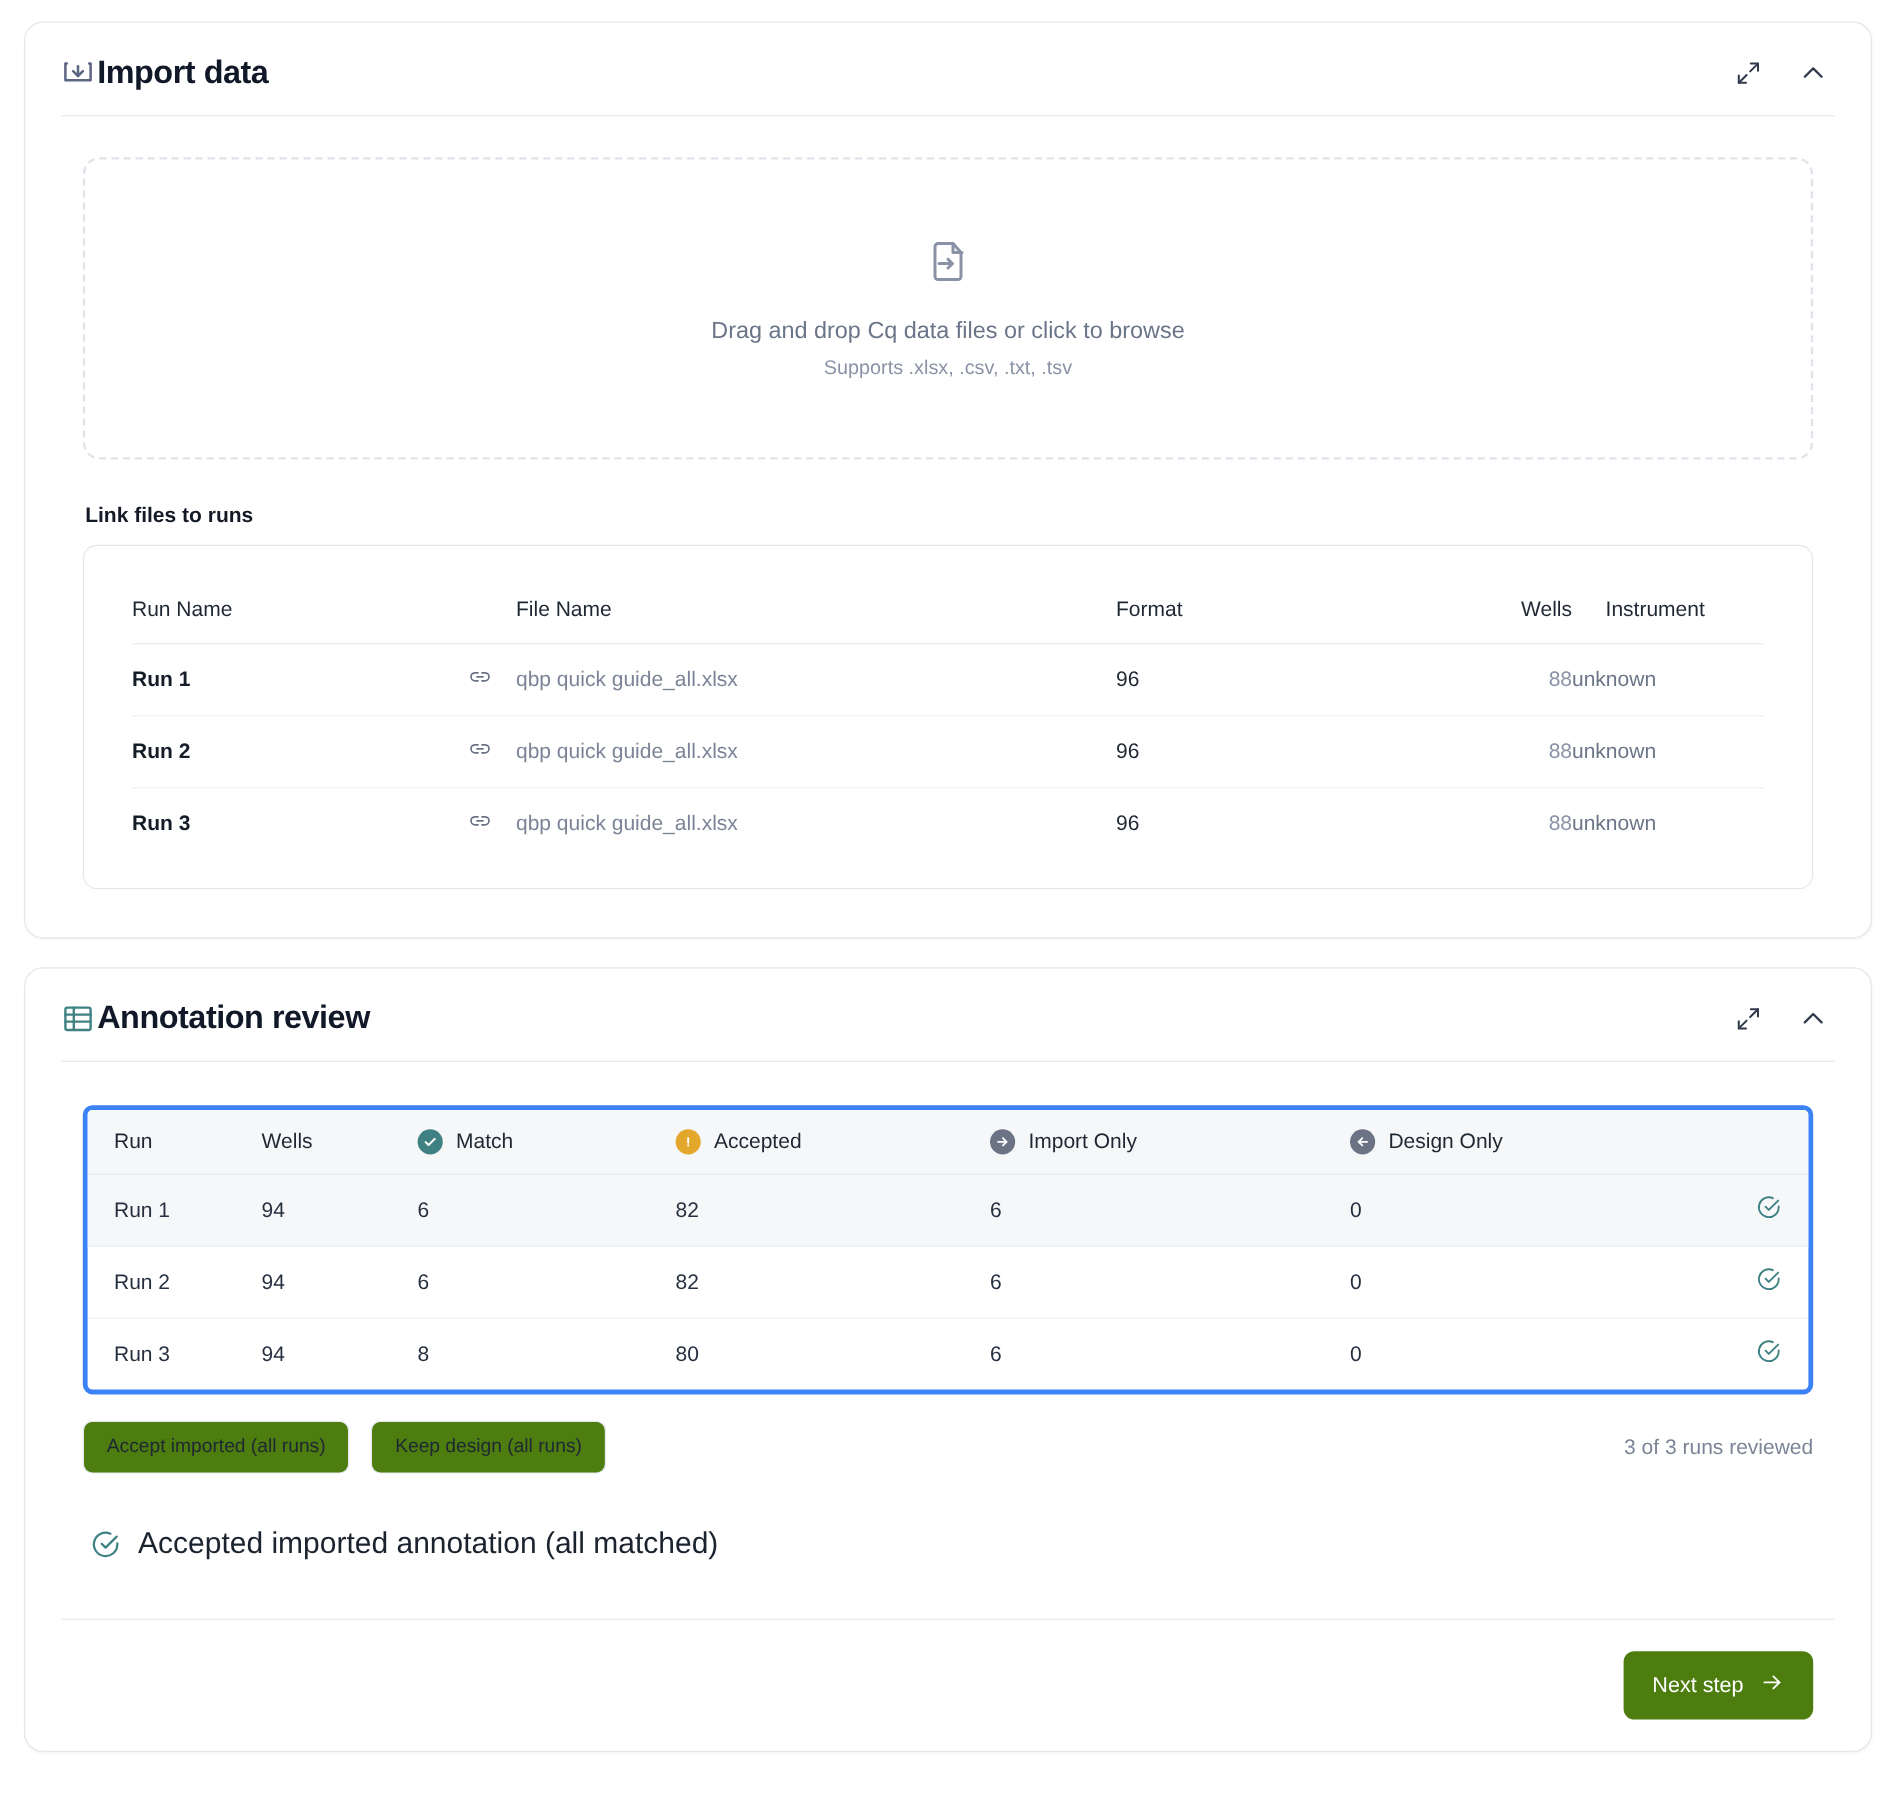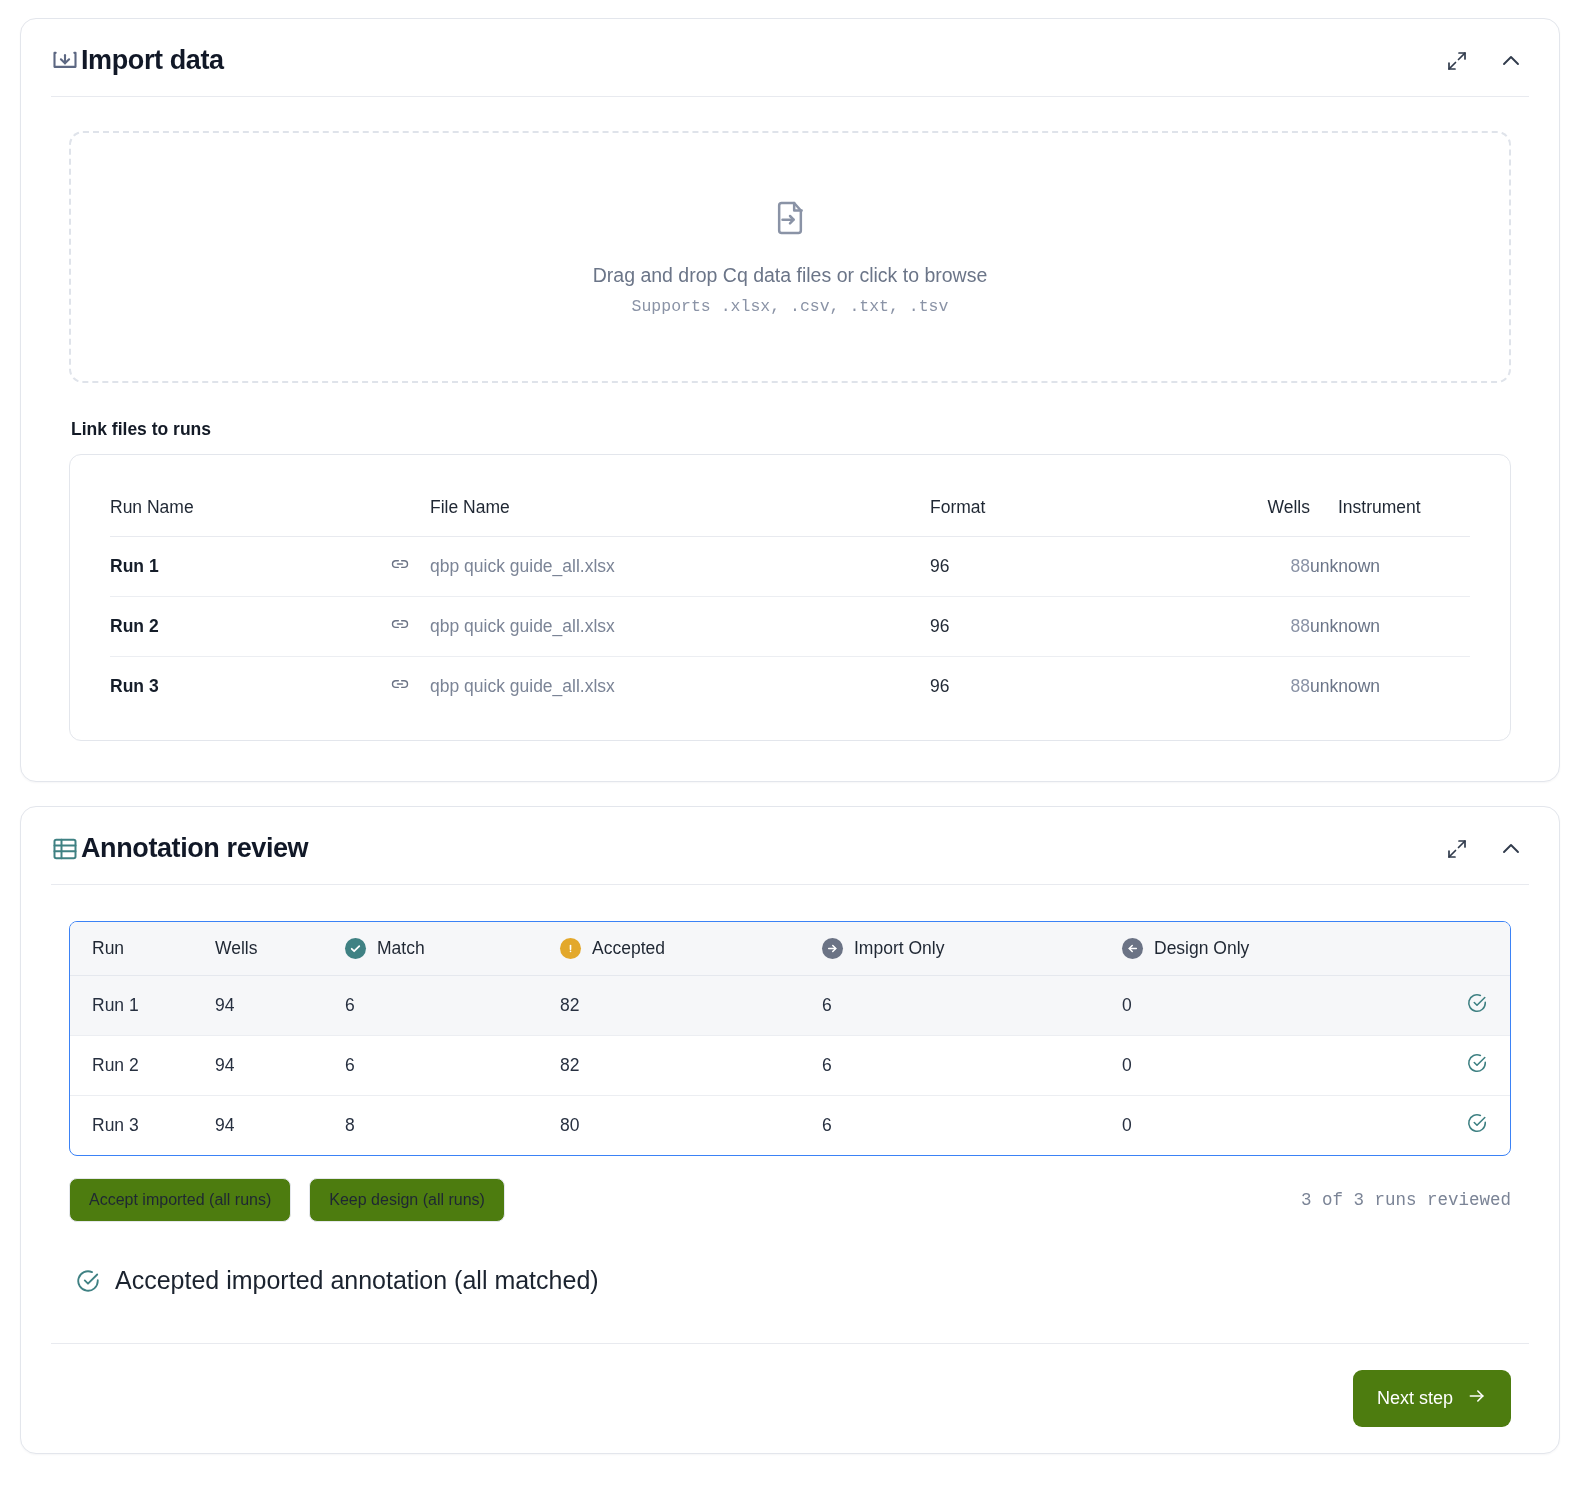--- a/index.html
+++ b/index.html
@@ -78,21 +78,20 @@
     cursor: pointer;
   }
   .dz-icon { color: #8a93a6; margin-bottom: 12px; }
   .dz-main {
     font-size: 19.5px;
     color: #6b7588;
   }
   .dz-sub {
     font-size: 16.5px;
     color: #8a93a6;
-    font-family: Liberation Mono, monospace;
   }
 
   .section-label {
     font-size: 17.5px;
     font-weight: bold;
     color: #131a26;
     margin: 36px 0 14px 2px;
   }
 
   .link-panel {
@@ -127,21 +126,21 @@
   th.col-inst  { padding-left: 28px; }
   .run-name { font-weight: bold; color: #151d29; }
   .file-name { color: #7b8496; padding-left: 6px; }
   .wells-val { color: #8a93a6; text-align: right; }
   .inst-val { color: #6b7588; padding-left: 28px; }
   .link-icon { color: #6b7385; display: inline-flex; cursor: pointer; }
 
   
   .anno-body { padding: 36px 48px 0 48px; }
   .anno-table-wrap {
-    border: 1px solid #3b82f6;
+    border: 4px solid #3b82f6;
     border-radius: 8px;
     overflow: hidden;
   }
   .anno-table th {
     background: #f6f7f9;
     text-align: left;
     font-size: 17.5px;
     font-weight: normal;
     color: #1f2733;
     padding: 16px 0 16px 0;
@@ -195,21 +194,20 @@
     color: #1f2733;
     padding: 12px 19px;
     cursor: pointer;
     font-family: "Liberation Sans", sans-serif;
   }
   .btn-secondary + .btn-secondary { margin-left: 18px; }
   .reviewed-text {
     margin-left: auto;
     font-size: 17.5px;
     color: #7b8496;
-    font-family: Liberation Mono, monospace;
   }
 
   .status-row {
     display: flex;
     align-items: center;
     gap: 14px;
     margin: 44px 0 0 6px;
     font-size: 25px;
     color: #1b232f;
   }

